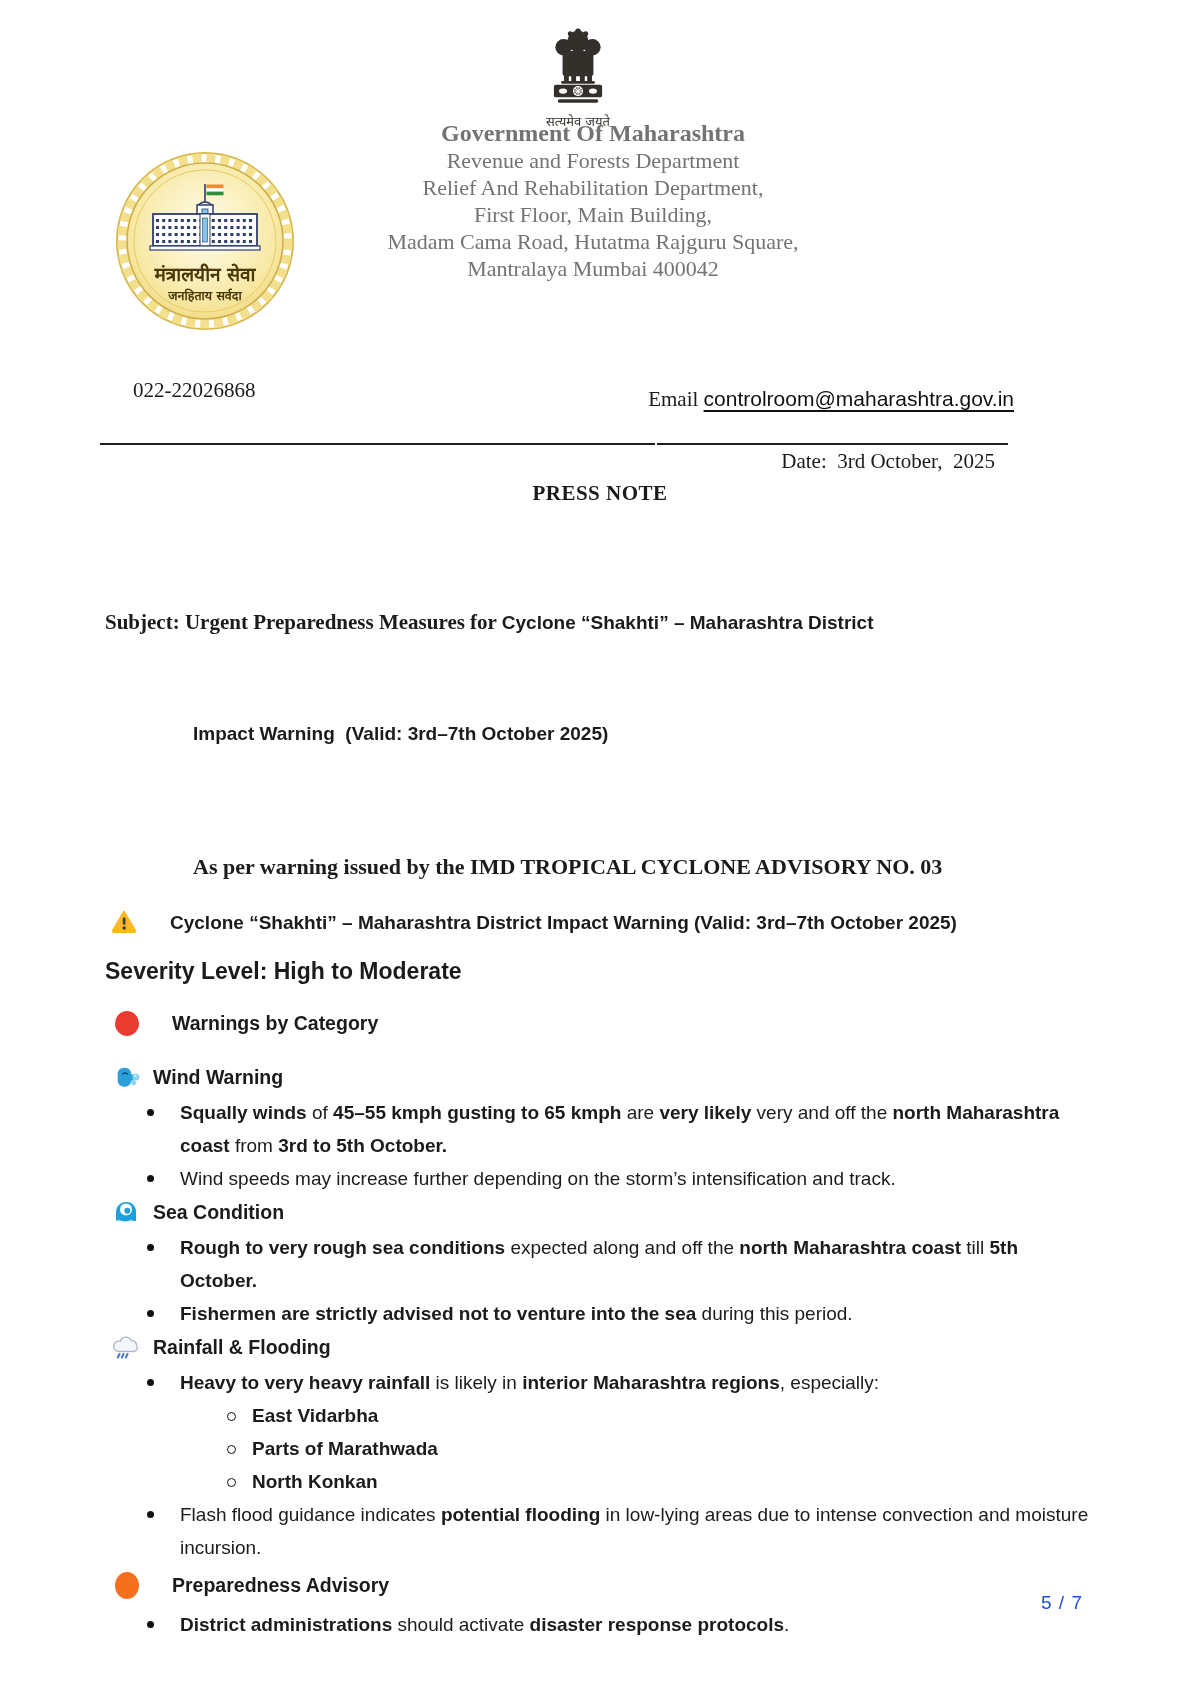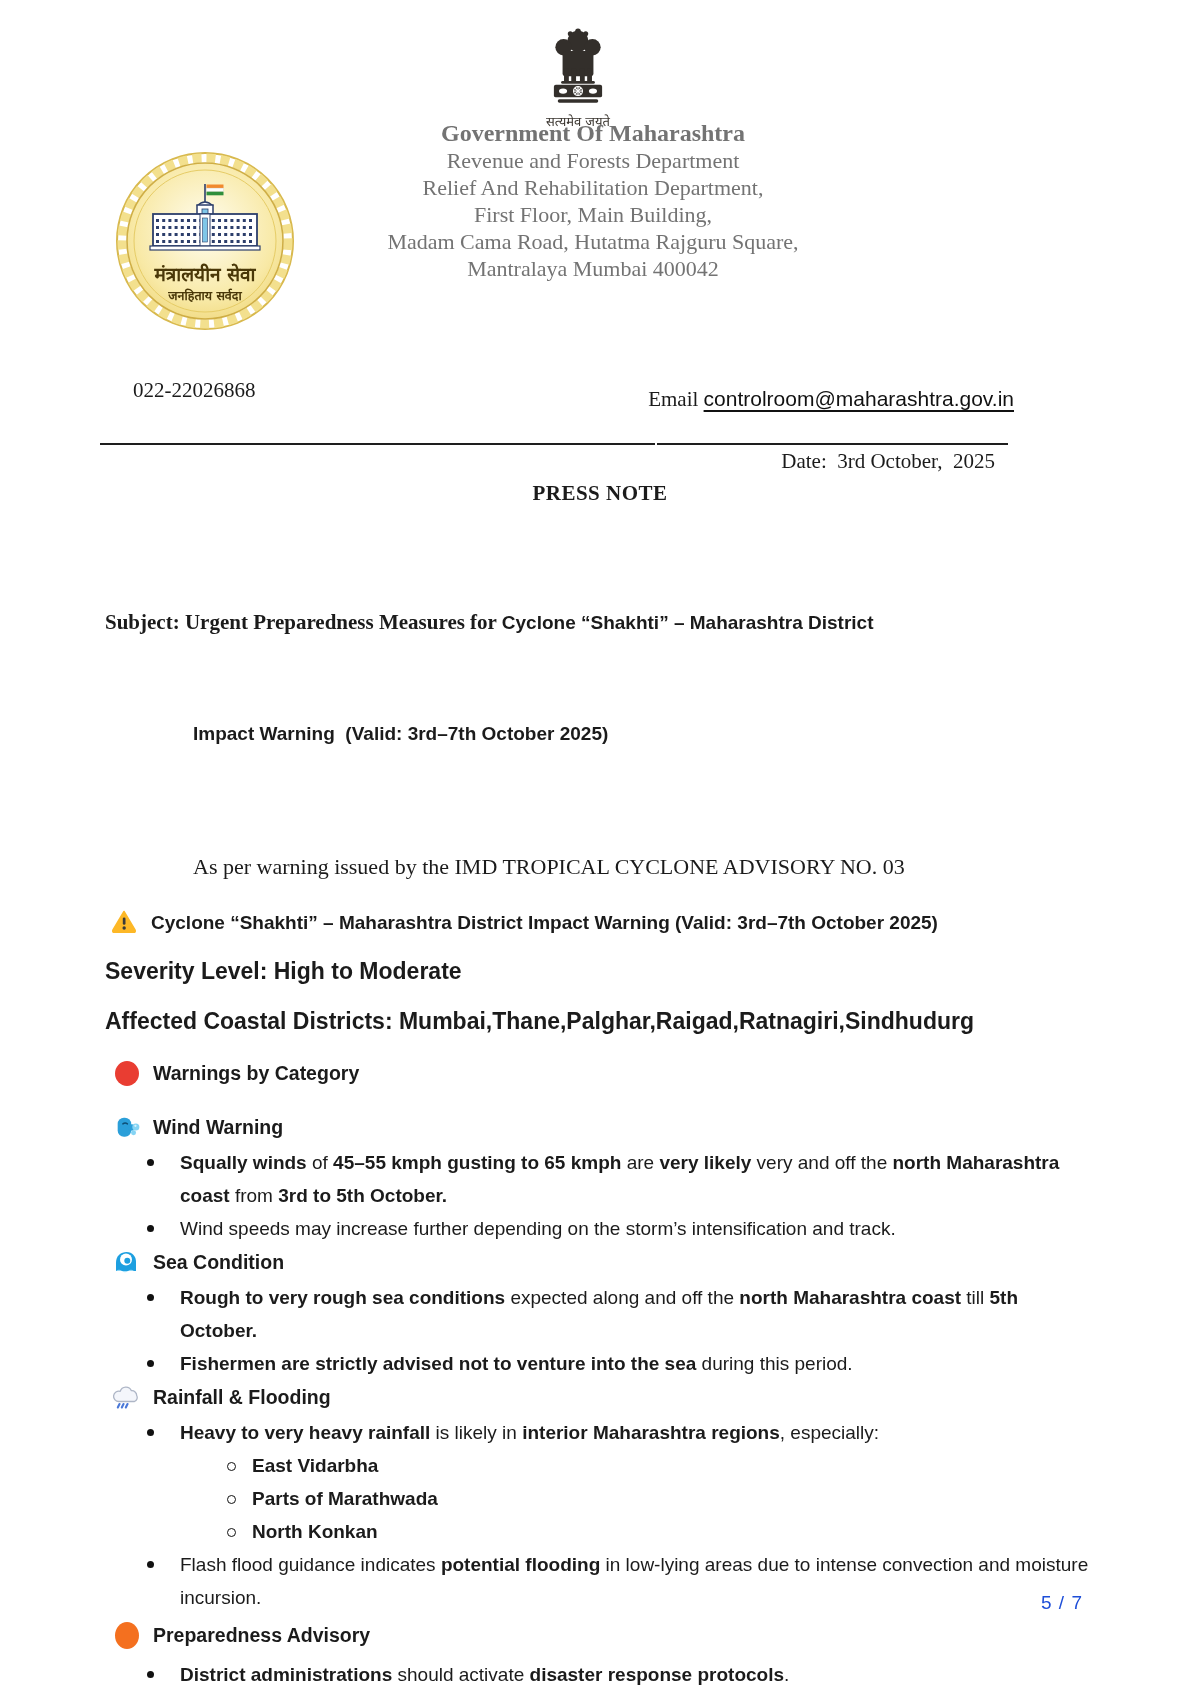--- a/index.html
+++ b/index.html
@@ -34,24 +34,24 @@
   .press-note{position:absolute;top:481px;left:0;width:100%;text-align:center;
               font-family:"Liberation Serif",serif;font-weight:bold;font-size:21px;letter-spacing:.5px;}
 
   
   .content{position:absolute;top:530px;left:105px;width:1000px;font-size:19px;}
   .b{font-weight:bold;}
   .serif{font-family:"Liberation Serif",serif;font-size:21px;}
 
   .subject{line-height:37px;margin-bottom:28px;white-space:pre-wrap;}
   .subject-l2{padding-left:88px;}
-  .imd-line{font-family:"Liberation Serif",serif;font-weight:normal;font-size:22px;
+  .imd-line{font-family:"Liberation Serif",serif;font-weight:bold;font-size:22px;
             padding-left:88px;line-height:26px;margin-bottom:28px;}
 
-  .icon-line{display:flex;align-items:center;margin-bottom:0;}
+  .icon-line{display:flex;align-items:center;margin-bottom:0;gap:19px;}
   .banner{height:30px;margin-bottom:20px;}
   .banner .txt{margin-left:14px;font-weight:bold;font-size:19px;white-space:nowrap;}
   .banner .ic{margin-left:6px;}
 
   .bold-line{font-weight:bold;font-size:23px;line-height:26px;margin-bottom:24px;}
 
   .cat-head{height:30px;margin-bottom:22px;}
   .cat-head .circle{margin-left:10px;width:24px;height:25px;border-radius:50%;background:#e93d32;flex:none;}
   .cat-head .circle.orange{width:24px;height:27px;background:#f4701f;}
   .cat-head .txt{margin-left:14px;font-weight:bold;font-size:19.5px;}
@@ -182,21 +182,20 @@
         <svg width="26" height="24" viewBox="0 0 26 24">
           <path d="M13 2.5 L24 21 a1.8 1.8 0 0 1 -1.6 2.7 H3.6 A1.8 1.8 0 0 1 2 21 Z" fill="#fdb827" stroke="#fdb827" stroke-width="1.5" stroke-linejoin="round"></path>
           <rect x="11.8" y="8.5" width="2.7" height="7.2" rx="1.3" fill="#3a3a3a"></rect>
           <circle cx="13.15" cy="19" r="1.7" fill="#3a3a3a"></circle>
         </svg>
       </span>
       <span class="txt">Cyclone “Shakhti” – Maharashtra District Impact Warning (Valid: 3rd–7th October 2025)</span>
     </div>
 
     <div class="bold-line">Severity Level: High to Moderate</div>
-    <div class="bold-line">Affected Coastal Districts: Mumbai,Thane,Palghar,Raigad,Ratnagiri,Sindhudurg</div>
 
     <div class="icon-line cat-head">
       <span class="circle"></span>
       <span class="txt">Warnings by Category</span>
     </div>
 
     <div>
       <div class="sec-head">
         <span class="ic">
           <svg width="27" height="27" viewBox="0 0 26 26">

